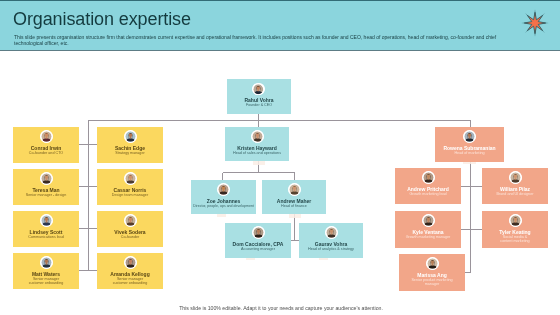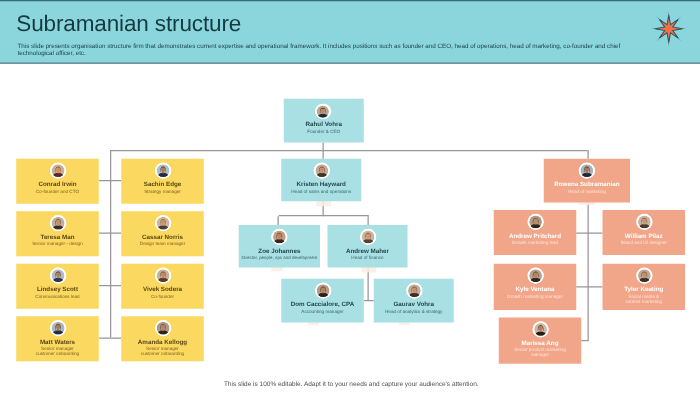--- a/index.html
+++ b/index.html
@@ -35,21 +35,21 @@
 
   .knob{position:absolute;background:#FAEDE5;border-radius:0.6px;opacity:.85;}
 
   .footer{position:absolute;left:177px;top:305px;width:208px;text-align:center;font-size:5.2px;color:#4F4F4F;white-space:nowrap;}
 </style>
 </head>
 <body>
 
 <div id="slide">
   <div class="header">
-    <div class="h-title">Subramanian structure</div>
+    <div class="h-title">Organisation expertise</div>
     <div class="h-sub">This slide presents organisation structure firm that demonstrates current expertise and operational framework. It includes positions such as founder and CEO, head of operations, head of marketing, co-founder and chief technological officer, etc.</div>
   </div>
   <div class="logo">
     <svg viewBox="0 0 100 100" width="28" height="28">
       <g fill="#2C5A60">
         <path d="M50 1 L54 42 L50 58 L46 42 Z"></path>
         <path d="M50 99 L54 58 L50 42 L46 58 Z"></path>
         <path d="M1 50 L42 46 L58 50 L42 54 Z"></path>
         <path d="M99 50 L58 46 L42 50 L58 54 Z"></path>
         <path d="M14.5 14.5 L47 44 L56 56 L44 47 Z"></path>

